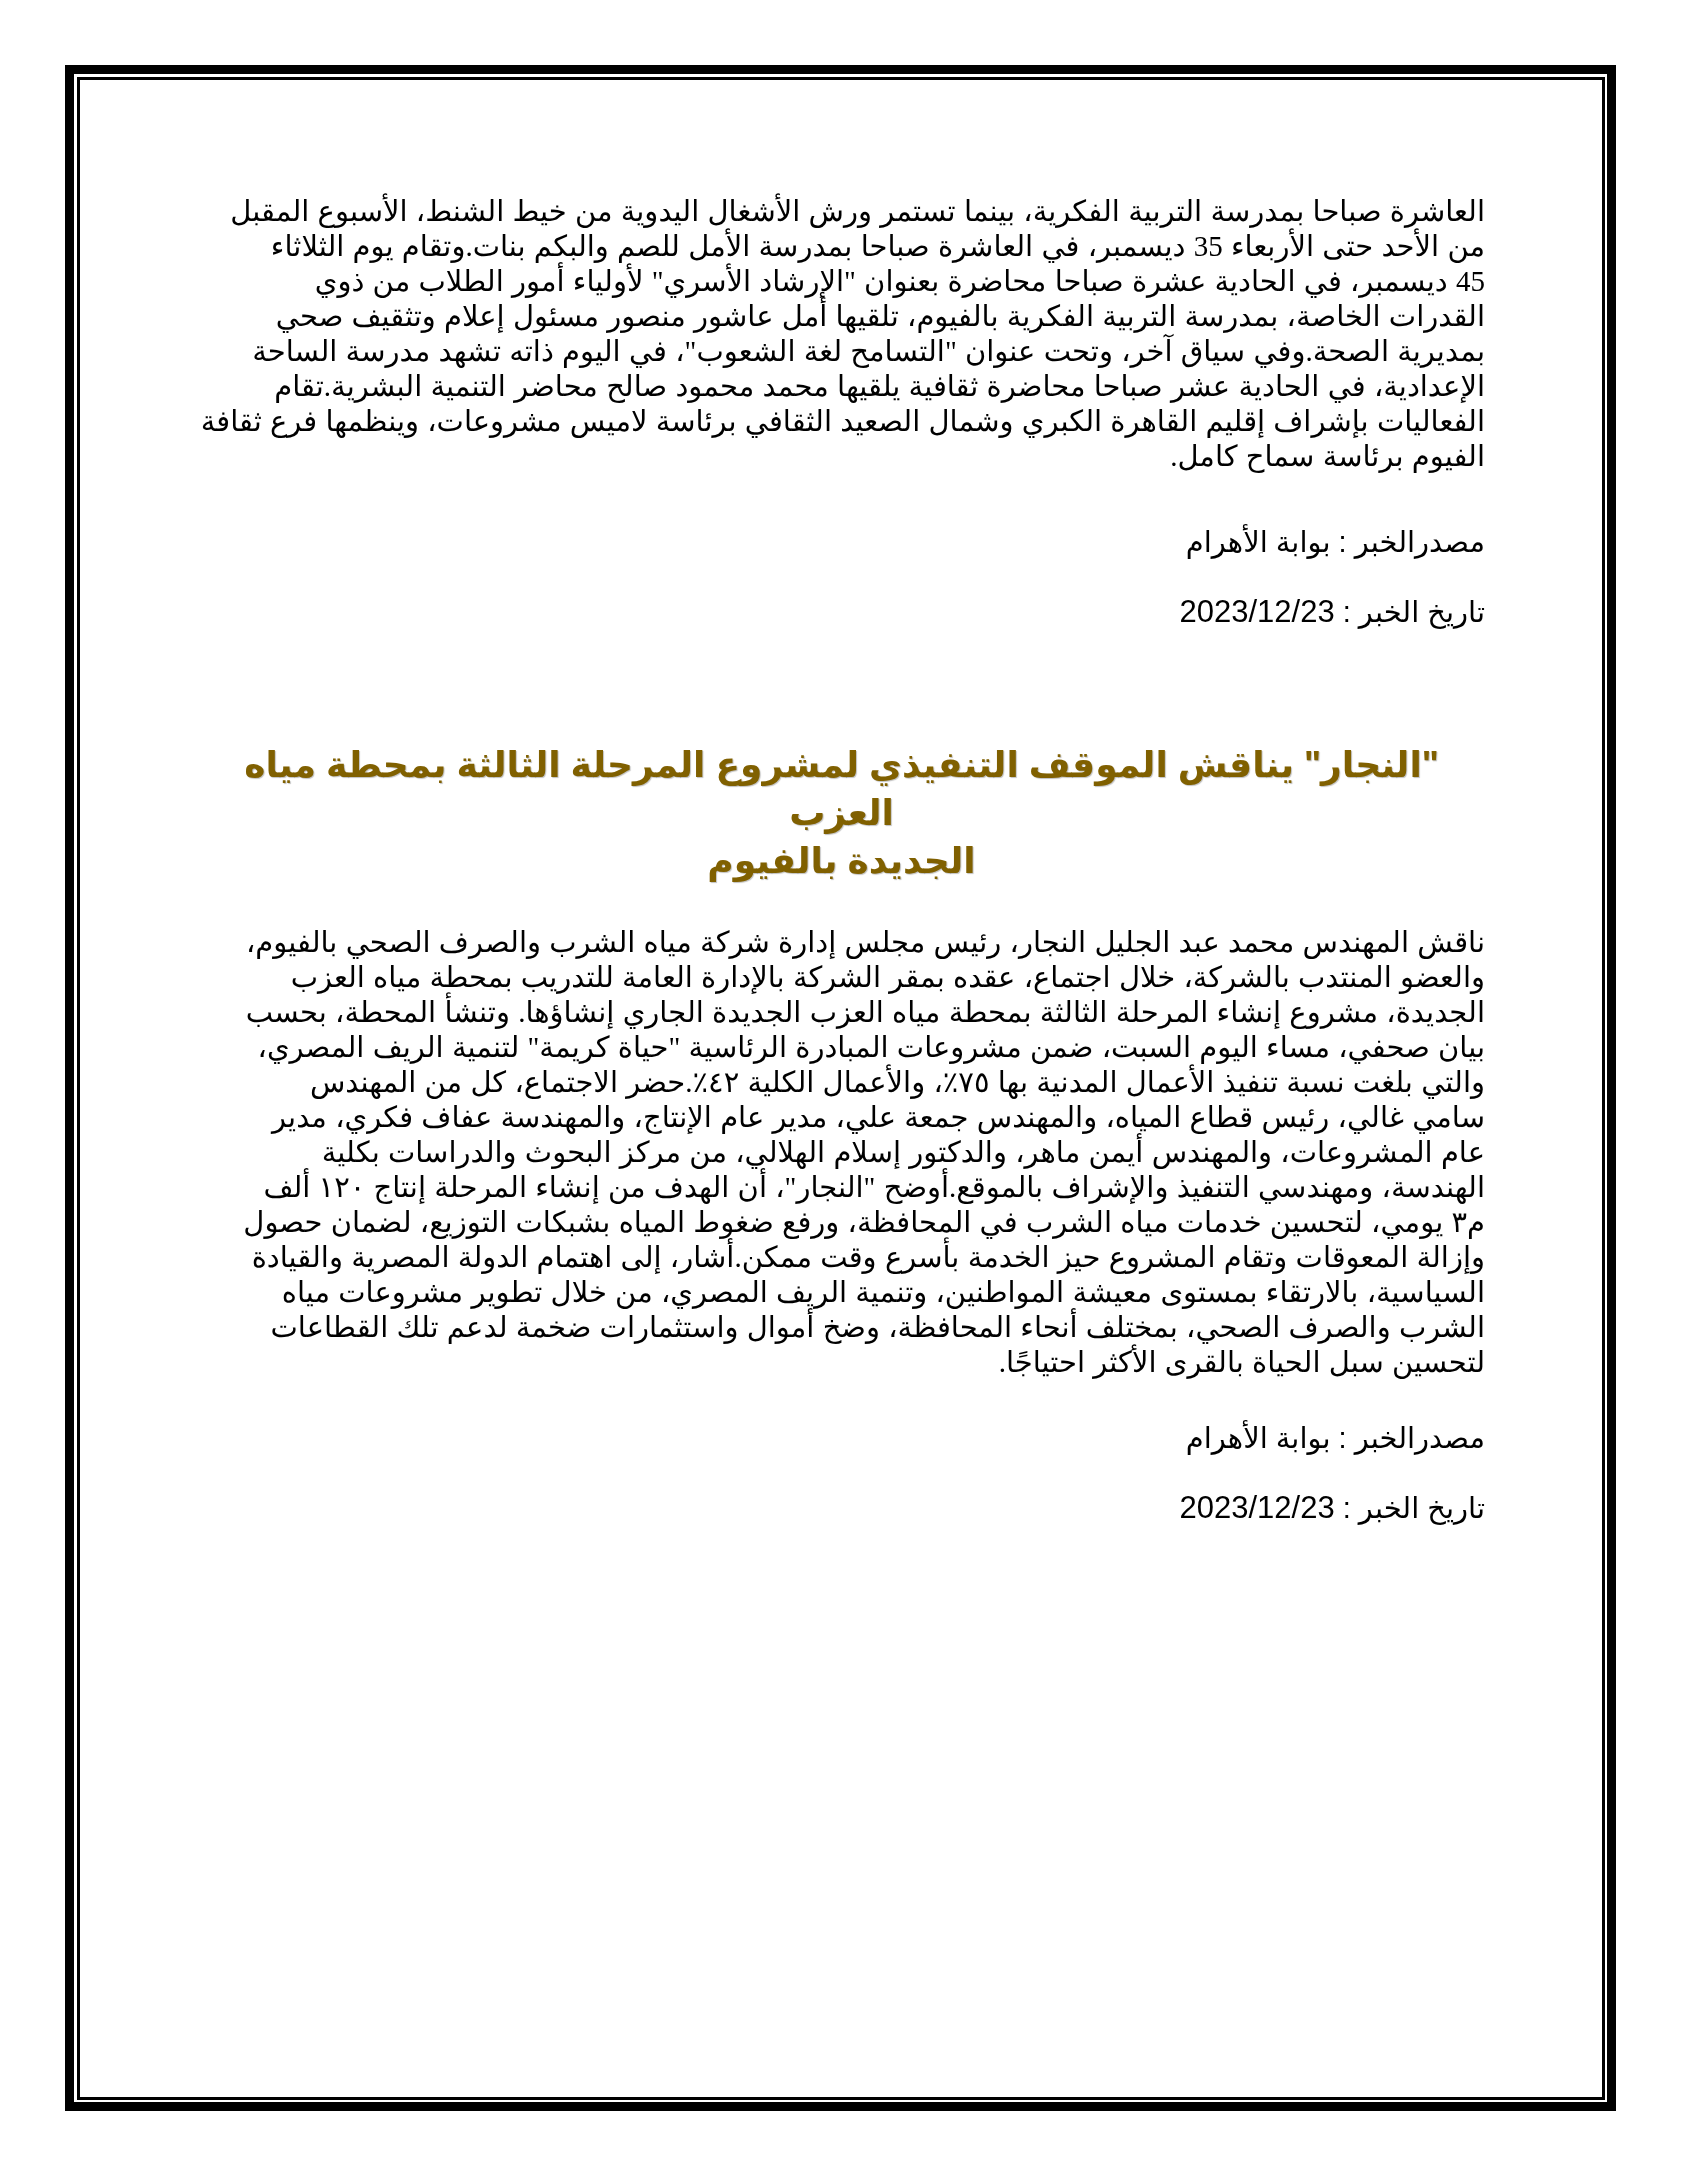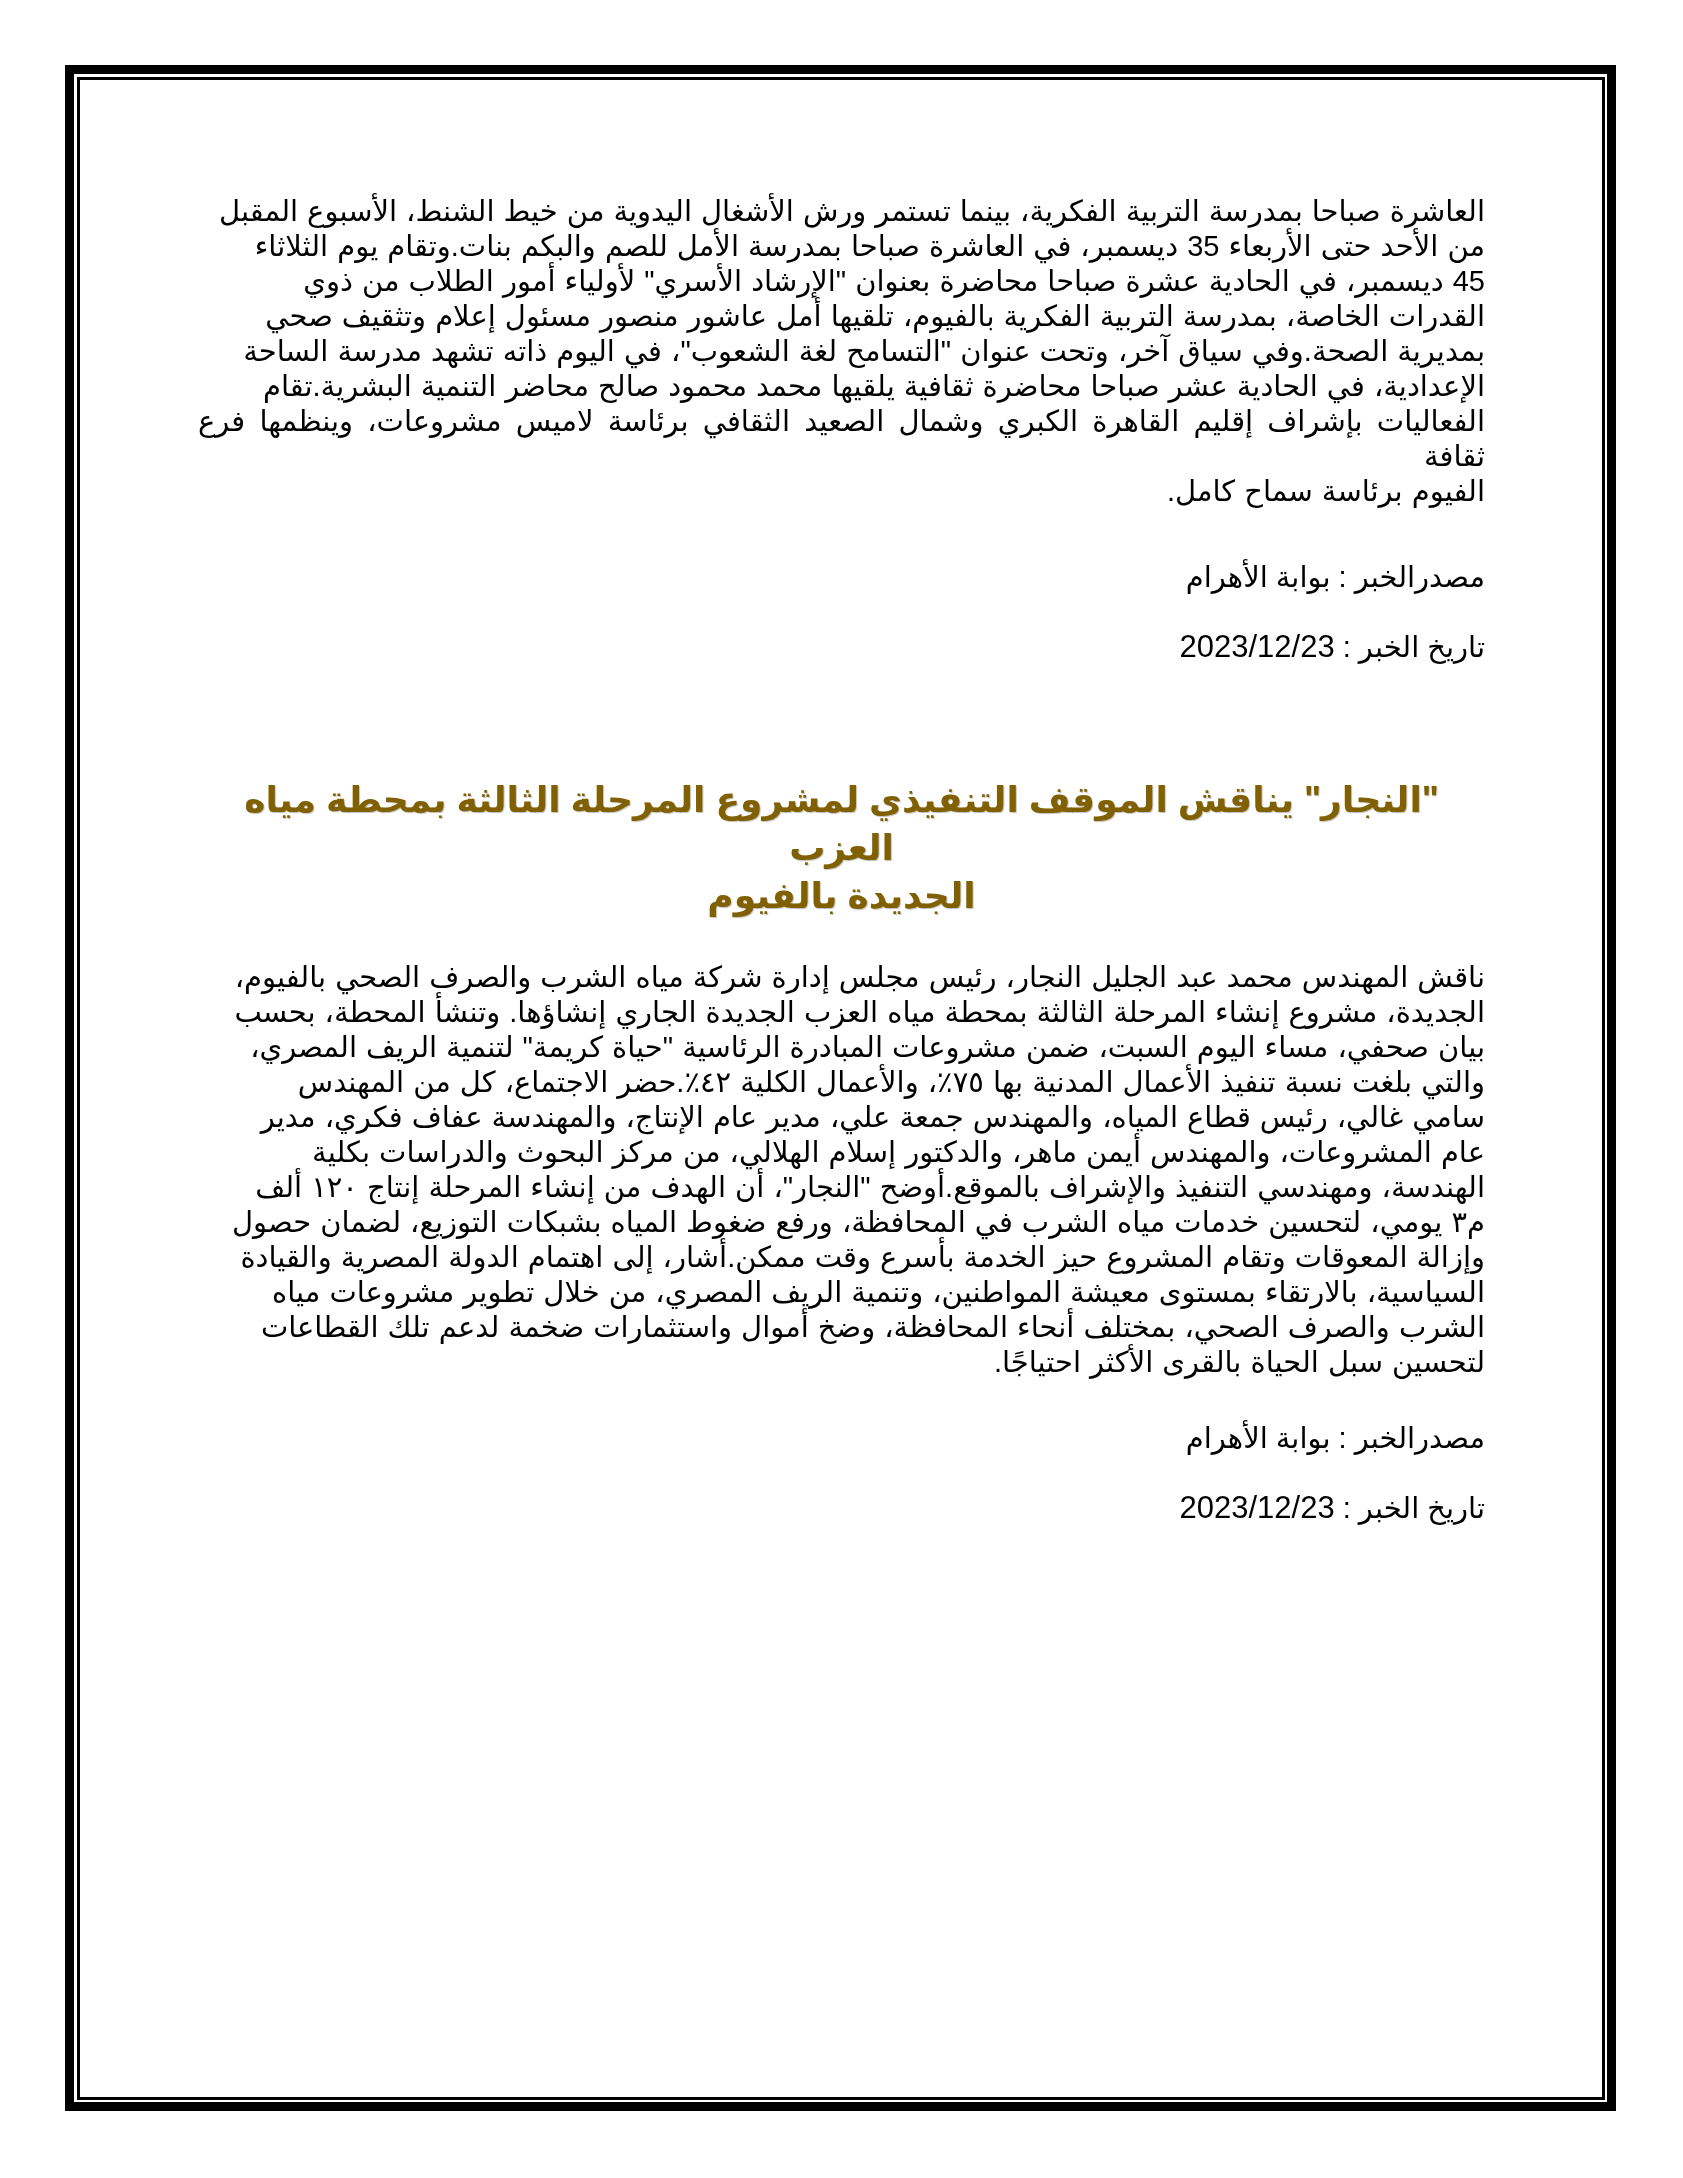--- a/index.html
+++ b/index.html
@@ -40,20 +40,21 @@
       width: 1287px;
       direction: rtl;
     }
     .body-para {
       margin: 0;
       font-size: 29px;
       line-height: 35px;
       text-align: justify;
       text-align-last: right;
       word-spacing: 1px;
+      font-family: Liberation Serif, serif;
     }
     .meta-line {
       margin: 0;
       font-size: 29px;
       line-height: 36px;
       text-align: right;
     }
     .meta-source { margin-top: 50px; }
     .meta-date { margin-top: 34px; }
     .meta-date .date-value { font-size: 31px; }
@@ -96,20 +97,21 @@
     </p>
   </section>
 
   <section>
     <h2 class="headline">
       <span>"النجار" يناقش الموقف التنفيذي لمشروع المرحلة الثالثة بمحطة مياه العزب</span><br>
       <span>الجديدة بالفيوم</span>
     </h2>
     <div class="article-body article2-body">
       <p class="body-para">ناقش المهندس محمد عبد الجليل النجار، رئيس مجلس إدارة شركة مياه الشرب والصرف الصحي بالفيوم،</p>
+      <p class="body-para">والعضو المنتدب بالشركة، خلال اجتماع، عقده بمقر الشركة بالإدارة العامة للتدريب بمحطة مياه العزب</p>
       <p class="body-para">الجديدة، مشروع إنشاء المرحلة الثالثة بمحطة مياه العزب الجديدة الجاري إنشاؤها. وتنشأ المحطة، بحسب</p>
       <p class="body-para">بيان صحفي، مساء اليوم السبت، ضمن مشروعات المبادرة الرئاسية "حياة كريمة" لتنمية الريف المصري،</p>
       <p class="body-para">والتي بلغت نسبة تنفيذ الأعمال المدنية بها ٧٥٪، والأعمال الكلية ٤٢٪.حضر الاجتماع، كل من المهندس</p>
       <p class="body-para">سامي غالي، رئيس قطاع المياه، والمهندس جمعة علي، مدير عام الإنتاج، والمهندسة عفاف فكري، مدير</p>
       <p class="body-para">عام المشروعات، والمهندس أيمن ماهر، والدكتور إسلام الهلالي، من مركز البحوث والدراسات بكلية</p>
       <p class="body-para">الهندسة، ومهندسي التنفيذ والإشراف بالموقع.أوضح "النجار"، أن الهدف من إنشاء المرحلة إنتاج ١٢٠ ألف</p>
       <p class="body-para">م٣ يومي، لتحسين خدمات مياه الشرب في المحافظة، ورفع ضغوط المياه بشبكات التوزيع، لضمان حصول</p>
       <p class="body-para">وإزالة المعوقات وتقام المشروع حيز الخدمة بأسرع وقت ممكن.أشار، إلى اهتمام الدولة المصرية والقيادة</p>
       <p class="body-para">السياسية، بالارتقاء بمستوى معيشة المواطنين، وتنمية الريف المصري، من خلال تطوير مشروعات مياه</p>
       <p class="body-para">الشرب والصرف الصحي، بمختلف أنحاء المحافظة، وضخ أموال واستثمارات ضخمة لدعم تلك القطاعات</p>

